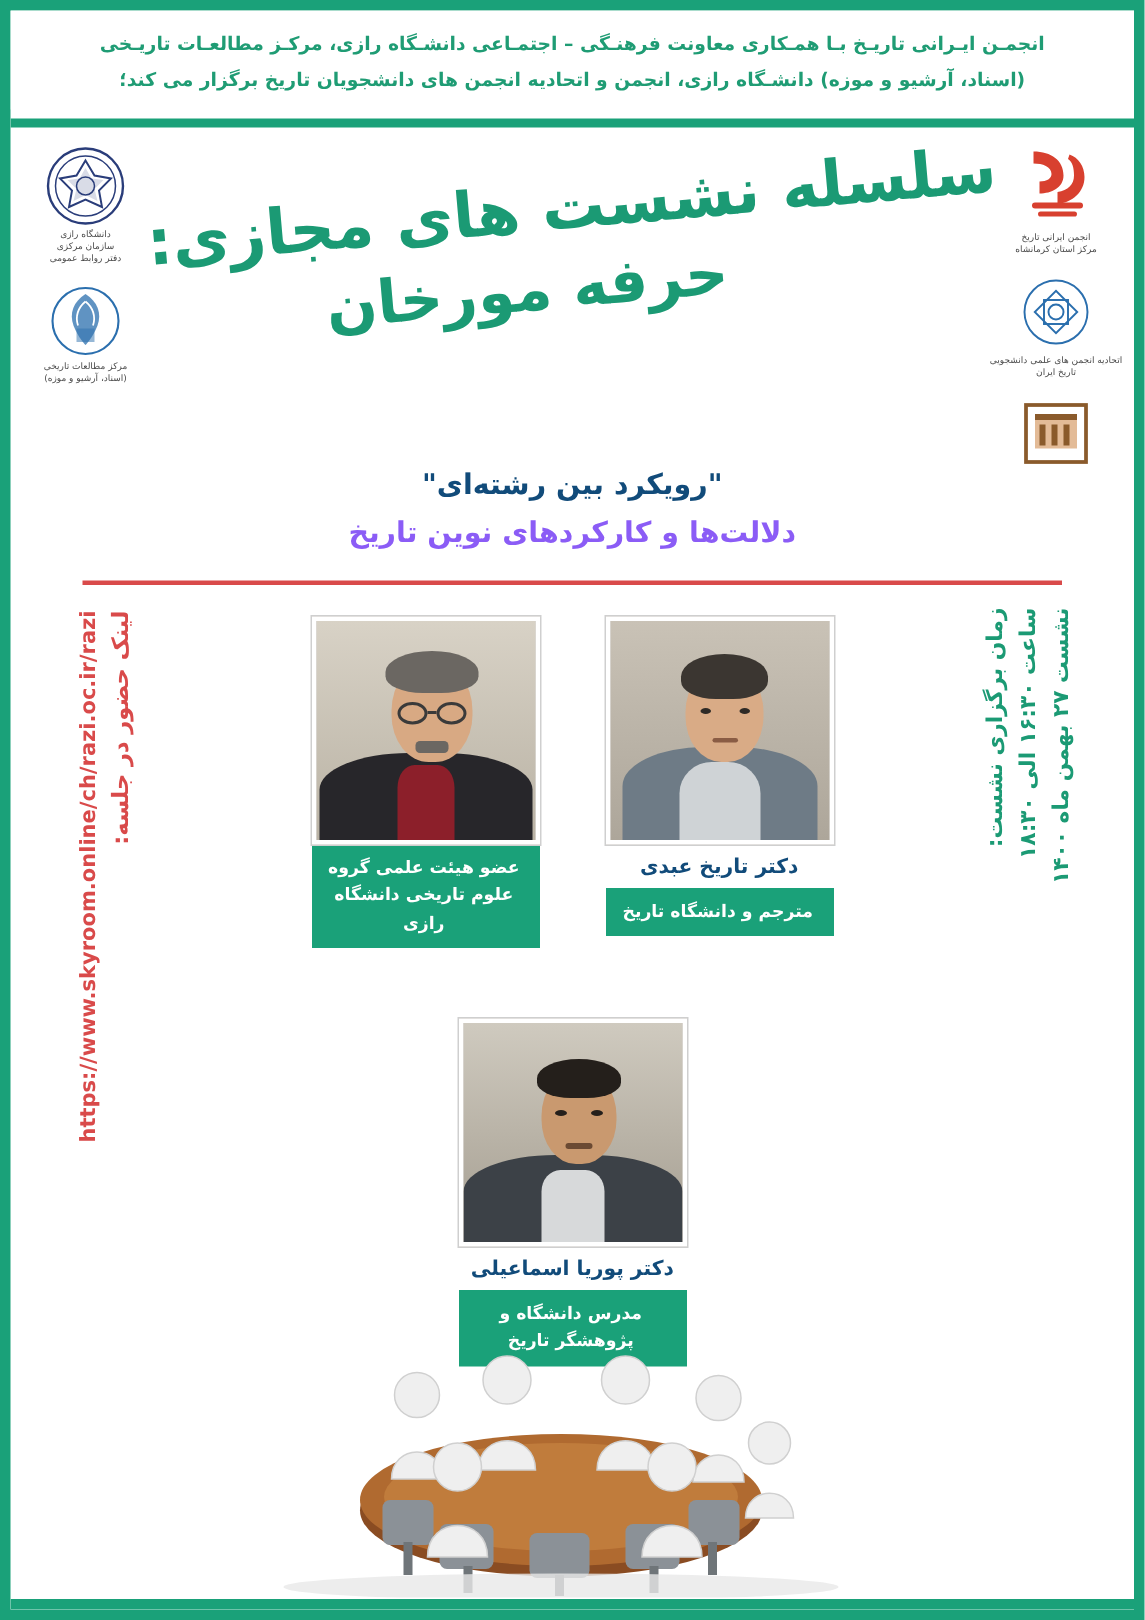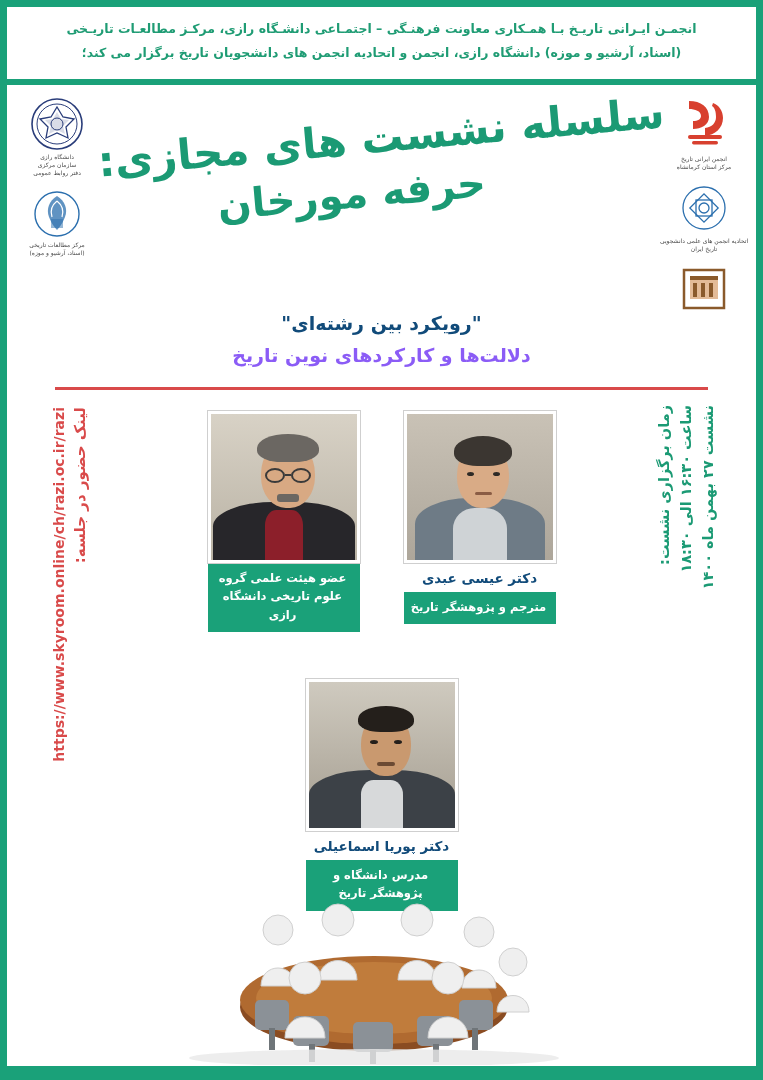--- a/index.html
+++ b/index.html
@@ -171,21 +171,21 @@
     position:absolute; bottom:0; left:0; right:0; height:7px; background:#1aa179;
   }
 </style>
 </head>
 <body>
 
 <div class="poster">
 
   <div class="header-band">
     <div class="header-line">انجمـن ایـرانی تاریـخ  بـا همـکاری معاونت فرهنـگی – اجتمـاعی دانشـگاه رازی، مرکـز مطالعـات تاریـخی</div>
-    <div class="header-line">(اسناد، آرشیو و موزه) دانشگاه رازی، انجمن و اتحادیه انجمن های دانشجویان تاریخ برگزار می کند؛</div>
+    <div class="header-line">(اسناد، آرشیو و موزه) دانشـگاه رازی، انجمن و اتحادیه انجمن های دانشجویان تاریخ برگزار می کند؛</div>
   </div>
   <div class="header-rule"></div>
 
   <div class="logo-col-left">
     <div class="logo-box">
       <span class="razi-mark">
         <svg width="54" height="54" viewBox="0 0 54 54">
           <circle cx="27" cy="27" r="25" fill="none" stroke="#2a3d7a" stroke-width="1.6"></circle>
           <circle cx="27" cy="27" r="20" fill="none" stroke="#2a3d7a" stroke-width="1"></circle>
           <path d="M27 10 L33 20 L44 22 L36 30 L38 41 L27 36 L16 41 L18 30 L10 22 L21 20 Z" fill="none" stroke="#2a3d7a" stroke-width="1.3"></path>
@@ -281,22 +281,22 @@
       <div class="photo">
         <div class="p-bg" style="background:linear-gradient(#c9c2b6,#ada69a);"></div>
         <div class="p-body" style="left:8px;right:8px;bottom:0;height:62px;background:#6e7b86;"></div>
         <div class="p-body" style="left:46px;right:46px;bottom:0;height:52px;background:#cfd3d6;border-radius:40% 40% 0 0;"></div>
         <div class="p-head" style="left:50px;width:52px;top:28px;height:66px;background:#d9ab86;"></div>
         <div class="p-hair" style="left:47px;width:58px;top:22px;height:30px;background:#3b3631;"></div>
         <div style="position:absolute;left:60px;top:58px;width:7px;height:4px;background:#2e2a26;border-radius:50%;"></div>
         <div style="position:absolute;left:86px;top:58px;width:7px;height:4px;background:#2e2a26;border-radius:50%;"></div>
         <div style="position:absolute;left:68px;top:78px;width:17px;height:3px;background:#8a5c44;border-radius:2px;"></div>
       </div>
-      <div class="speaker-name">دکتر عیسی عبدی</div>
-      <div class="speaker-role">مترجم و پژوهشگر تاریخ</div>
+      <div class="speaker-name">دکتر تاریخ عبدی</div>
+      <div class="speaker-role">مترجم و دانشگاه تاریخ</div>
     </div>
 
     <div class="speaker">
       <div class="photo">
         <div class="p-bg" style="background:linear-gradient(#d8d2c6,#b9b2a4);"></div>
         <div class="p-body" style="left:2px;right:2px;bottom:0;height:58px;background:#27262a;"></div>
         <div class="p-body" style="left:54px;right:54px;bottom:0;height:50px;background:#8c1f2a;border-radius:30% 30% 0 0;"></div>
         <div class="p-head" style="left:50px;width:54px;top:26px;height:68px;background:#d8a983;"></div>
         <div class="p-hair" style="left:46px;width:62px;top:20px;height:28px;background:#6b6762;"></div>
         <div class="p-glasses" style="left:54px;top:54px;width:20px;height:15px;"></div>

